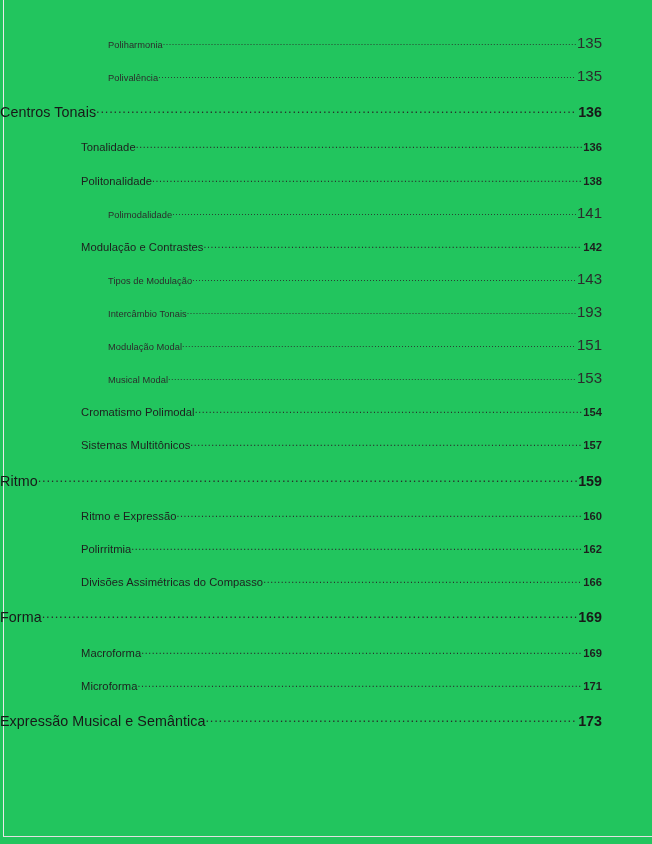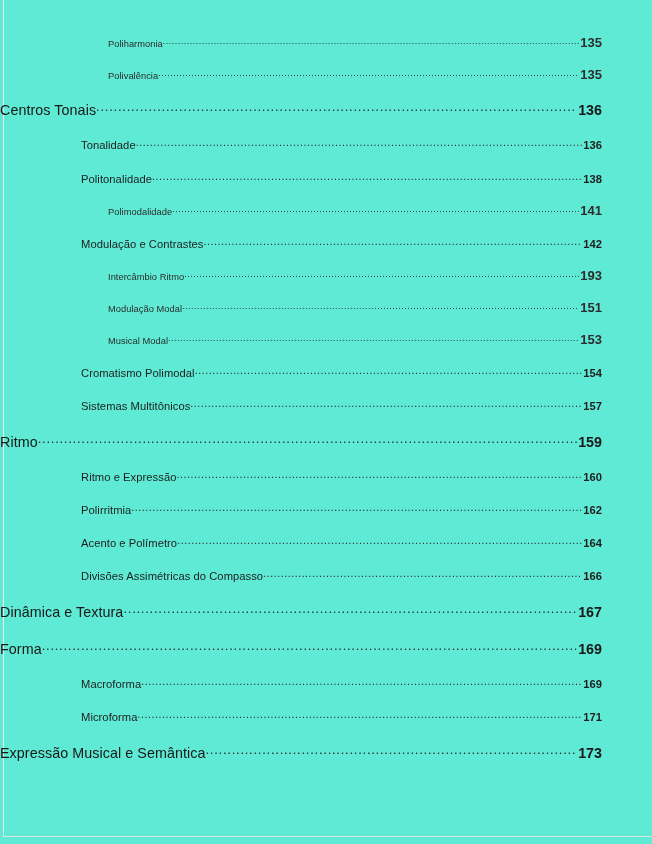--- a/index.html
+++ b/index.html
@@ -10,21 +10,21 @@
   body {
     font-family: "Liberation Sans", sans-serif;
     -webkit-font-smoothing: antialiased;
   }
 
   
   #page {
     position: relative;
     width: 652px;
     height: 844px;
-    background: #5eead4;
+    background: #22c55e;
     box-sizing: border-box;
     overflow: hidden;
   }
   
   #page-edge-left {
     position: absolute;
     left: 3px;
     top: 0;
     width: 1px;
     height: 837px;
@@ -111,21 +111,21 @@
   .lvl2 .toc-leader::after { font-size: 10.5px; letter-spacing: 0.58px; }
 
   
   .lvl3 {
     padding-left: 108px;
     font-size: 9.3px;
     line-height: 12px;
     margin-bottom: 19px;
     color: #2c2c2c;
   }
-  .lvl3 .toc-page { font-size: 13px; font-weight: 700; }
+  .lvl3 .toc-page { font-size: 15px; font-weight: 400; }
   .lvl3 .toc-leader::after { font-size: 9px; letter-spacing: 0.5px; }
 </style>
 </head>
 <body>
 
 <div id="page">
 
   <div id="page-edge-left"></div>
   <div id="page-edge-bottom"></div>
 
@@ -159,21 +159,26 @@
         <span class="toc-title">Polimodalidade</span>
         <span class="toc-leader"></span>
         <span class="toc-page">141</span>
       </div>
       <div class="toc-row lvl2">
         <span class="toc-title">Modulação e Contrastes</span>
         <span class="toc-leader"></span>
         <span class="toc-page">142</span>
       </div>
       <div class="toc-row lvl3">
-        <span class="toc-title">Intercâmbio Ritmo</span>
+        <span class="toc-title">Tipos de Modulação</span>
+        <span class="toc-leader"></span>
+        <span class="toc-page">143</span>
+      </div>
+      <div class="toc-row lvl3">
+        <span class="toc-title">Intercâmbio Tonais</span>
         <span class="toc-leader"></span>
         <span class="toc-page">193</span>
       </div>
       <div class="toc-row lvl3">
         <span class="toc-title">Modulação Modal</span>
         <span class="toc-leader"></span>
         <span class="toc-page">151</span>
       </div>
       <div class="toc-row lvl3">
         <span class="toc-title">Musical Modal</span>
@@ -199,35 +204,25 @@
         <span class="toc-title">Ritmo e Expressão</span>
         <span class="toc-leader"></span>
         <span class="toc-page">160</span>
       </div>
       <div class="toc-row lvl2">
         <span class="toc-title">Polirritmia</span>
         <span class="toc-leader"></span>
         <span class="toc-page">162</span>
       </div>
       <div class="toc-row lvl2">
-        <span class="toc-title">Acento e Polímetro</span>
-        <span class="toc-leader"></span>
-        <span class="toc-page">164</span>
-      </div>
-      <div class="toc-row lvl2">
         <span class="toc-title">Divisões Assimétricas do Compasso</span>
         <span class="toc-leader"></span>
         <span class="toc-page">166</span>
       </div>
       <div class="toc-row lvl1">
-        <span class="toc-title">Dinâmica e Textura</span>
-        <span class="toc-leader"></span>
-        <span class="toc-page">167</span>
-      </div>
-      <div class="toc-row lvl1">
         <span class="toc-title">Forma</span>
         <span class="toc-leader"></span>
         <span class="toc-page">169</span>
       </div>
       <div class="toc-row lvl2">
         <span class="toc-title">Macroforma</span>
         <span class="toc-leader"></span>
         <span class="toc-page">169</span>
       </div>
       <div class="toc-row lvl2">

